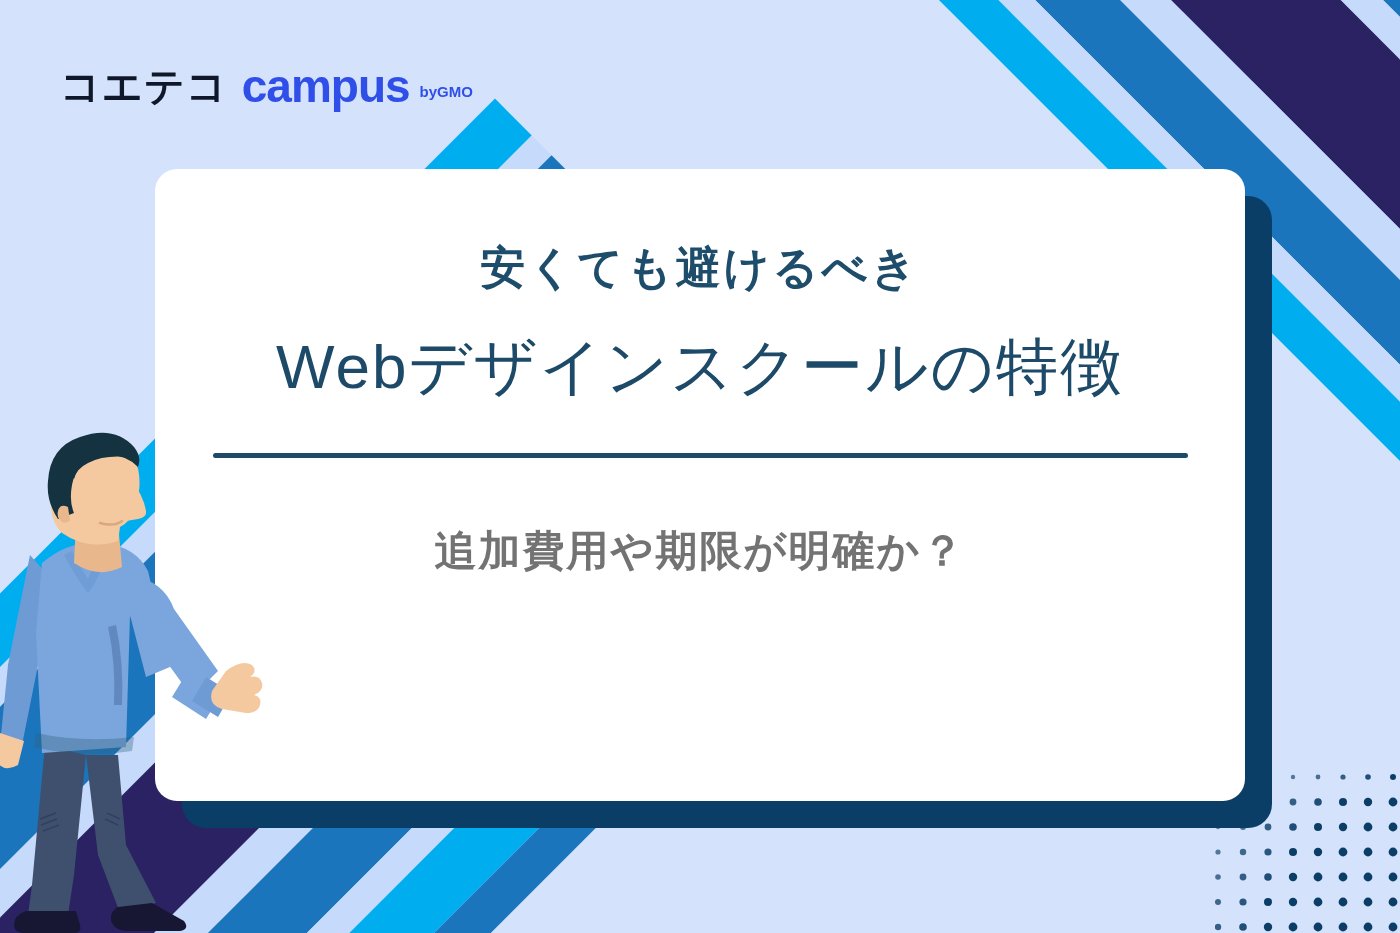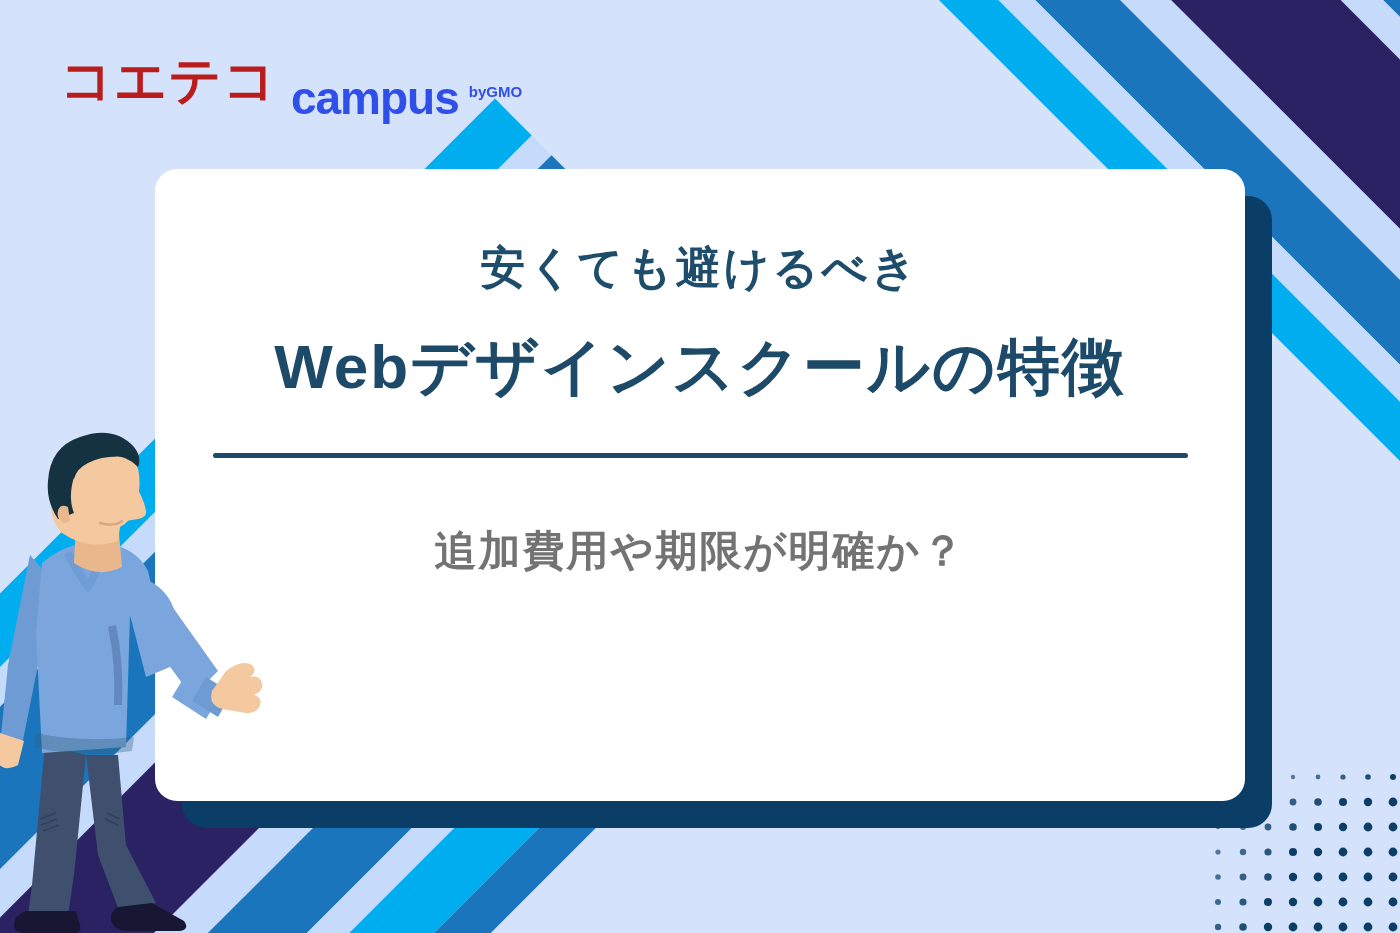--- a/index.html
+++ b/index.html
@@ -72,21 +72,21 @@
     font-size: 45px;
     font-weight: 700;
     color: #1d4d6b;
     letter-spacing: 3px;
     line-height: 1;
     white-space: nowrap;
   }
   .headline {
     margin-top: 44px;
     font-size: 62px;
-    font-weight: 700;
+    font-weight: 400;
     color: #1d4a68;
     letter-spacing: 2px;
     line-height: 1.05;
     white-space: nowrap;
   }
   .divider {
     margin-top: 54px;
     width: 975px;
     height: 5px;
     background: #1d4a68;
@@ -106,35 +106,35 @@
   .logo {
     position: absolute;
     left: 60px;
     top: 58px;
     display: flex;
     align-items: flex-end;
     gap: 14px;
     height: 48px;
   }
   .logo-jp {
-    font-size: 52px;
-    font-weight: 700;
-    color: #b91c1c;
+    font-size: 40px;
+    font-weight: 700;
+    color: #0f172a;
     letter-spacing: 1px;
     line-height: 1;
     font-family: "DejaVu Sans", sans-serif;
   }
   .logo-campus {
     font-size: 46px;
     font-weight: 700;
     color: #2f4fe8;
     letter-spacing: -1px;
     line-height: 1;
     position: relative;
-    top: 15px;
+    top: 3px;
   }
   .logo-bygmo {
     font-size: 15px;
     font-weight: 700;
     color: #2f4fe8;
     letter-spacing: 0px;
     position: relative;
     top: -6px;
     left: -4px;
     text-align: center;

